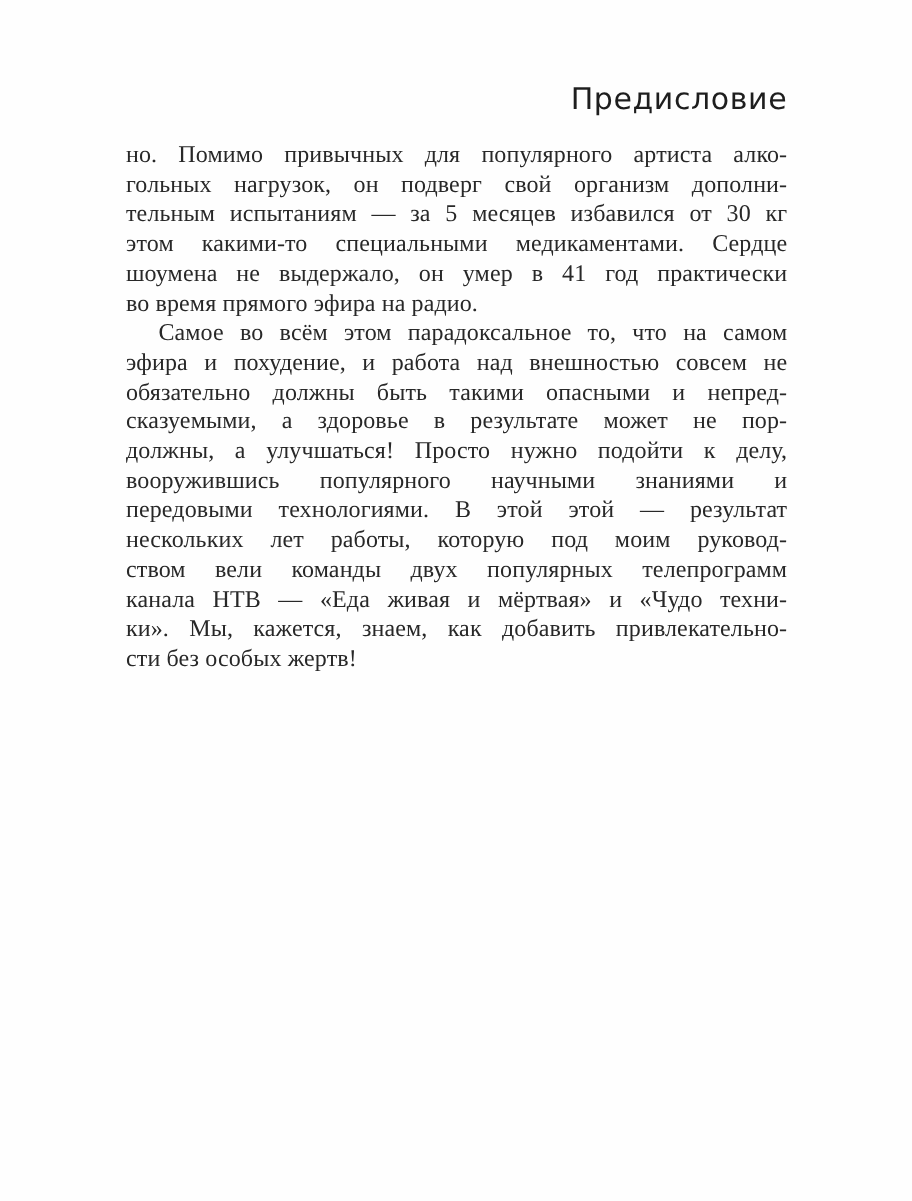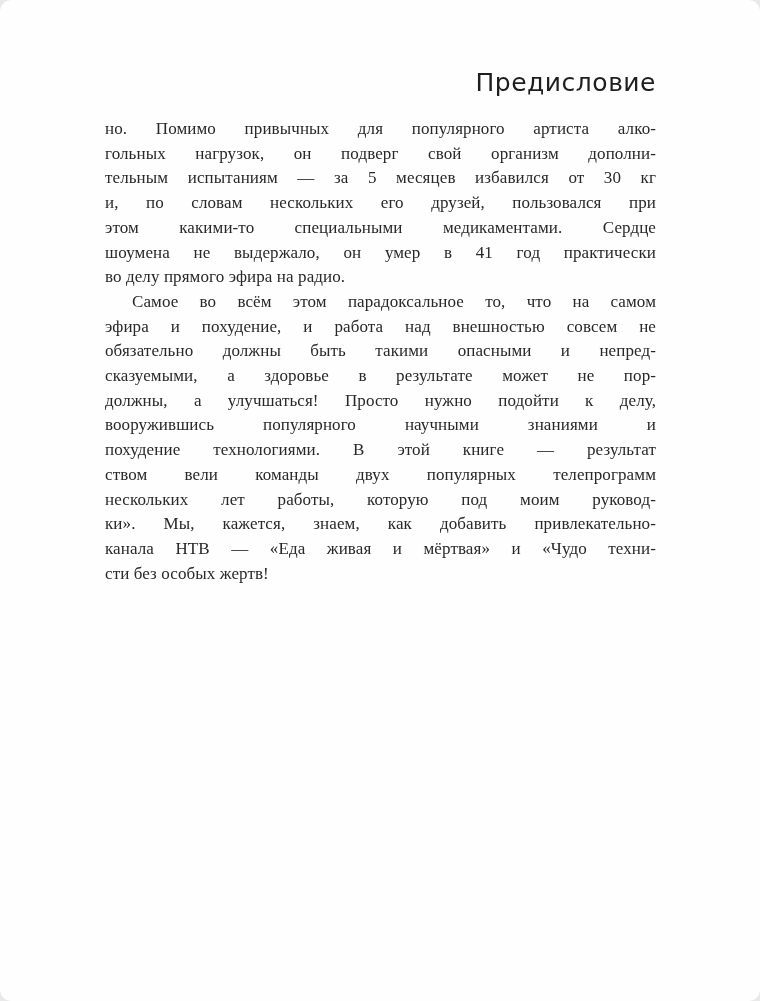--- a/index.html
+++ b/index.html
@@ -1,15 +1,15 @@
 <!DOCTYPE html>
 <html><head>
 <meta charset="utf-8">
 <style>
-  * { margin: 0; padding: 0; box-sizing: border-box; border-radius: 11px; }
+  * { margin: 0; padding: 0; box-sizing: border-box; }
 
   html, body {
     background: #e9e9e9;
     font-family: "Liberation Serif", serif;
   }
 
   .page {
     position: relative;
     width: 760px;
     height: 1001px;
@@ -28,21 +28,21 @@
     color: #1e1e1e;
     line-height: 1.1;
   }
 
   .body-text {
     position: absolute;
     top: 117px;
     left: 105px;
     width: 551px;
     font-family: "Liberation Serif", serif;
-    font-size: 17px;
+    font-size: 20px;
     line-height: 24.7px;
     color: #282828;
     letter-spacing: 0.1px;
   }
 
   .para { display: block; }
 
   
   .line {
     display: block;
@@ -67,35 +67,34 @@
 <div class="page">
 
   <div class="chapter-header">Предисловие</div>
 
   <div class="body-text">
 
     <div class="para">
       <span class="line j">но. Помимо привычных для популярного артиста алко-</span>
       <span class="line j">гольных нагрузок, он подверг свой организм дополни-</span>
       <span class="line j">тельным испытаниям — за 5 месяцев избавился от 30 кг</span>
-      <span class="line j">и, по словам нескольких его друзей, пользовался при</span>
       <span class="line j">этом какими-то специальными медикаментами. Сердце</span>
       <span class="line j">шоумена не выдержало, он умер в 41 год практически</span>
-      <span class="line l">во делу прямого эфира на радио.</span>
+      <span class="line l">во время прямого эфира на радио.</span>
     </div>
 
     <div class="para">
       <span class="line j ind">Самое во всём этом парадоксальное то, что на самом</span>
       <span class="line j">эфира и похудение, и работа над внешностью совсем не</span>
       <span class="line j">обязательно должны быть такими опасными и непред-</span>
       <span class="line j">сказуемыми, а здоровье в результате может не пор-</span>
       <span class="line j">должны, а улучшаться! Просто нужно подойти к делу,</span>
       <span class="line j">вооружившись популярного научными знаниями и</span>
-      <span class="line j">похудение технологиями. В этой книге — результат</span>
+      <span class="line j">передовыми технологиями. В этой этой — результат</span>
+      <span class="line j">нескольких лет работы, которую под моим руковод-</span>
       <span class="line j">ством вели команды двух популярных телепрограмм</span>
-      <span class="line j">нескольких лет работы, которую под моим руковод-</span>
+      <span class="line j">канала НТВ — «Еда живая и мёртвая» и «Чудо техни-</span>
       <span class="line j">ки». Мы, кажется, знаем, как добавить привлекательно-</span>
-      <span class="line j">канала НТВ — «Еда живая и мёртвая» и «Чудо техни-</span>
       <span class="line l">сти без особых жертв!</span>
     </div>
 
   </div>
 </div>
 
 </body></html>

